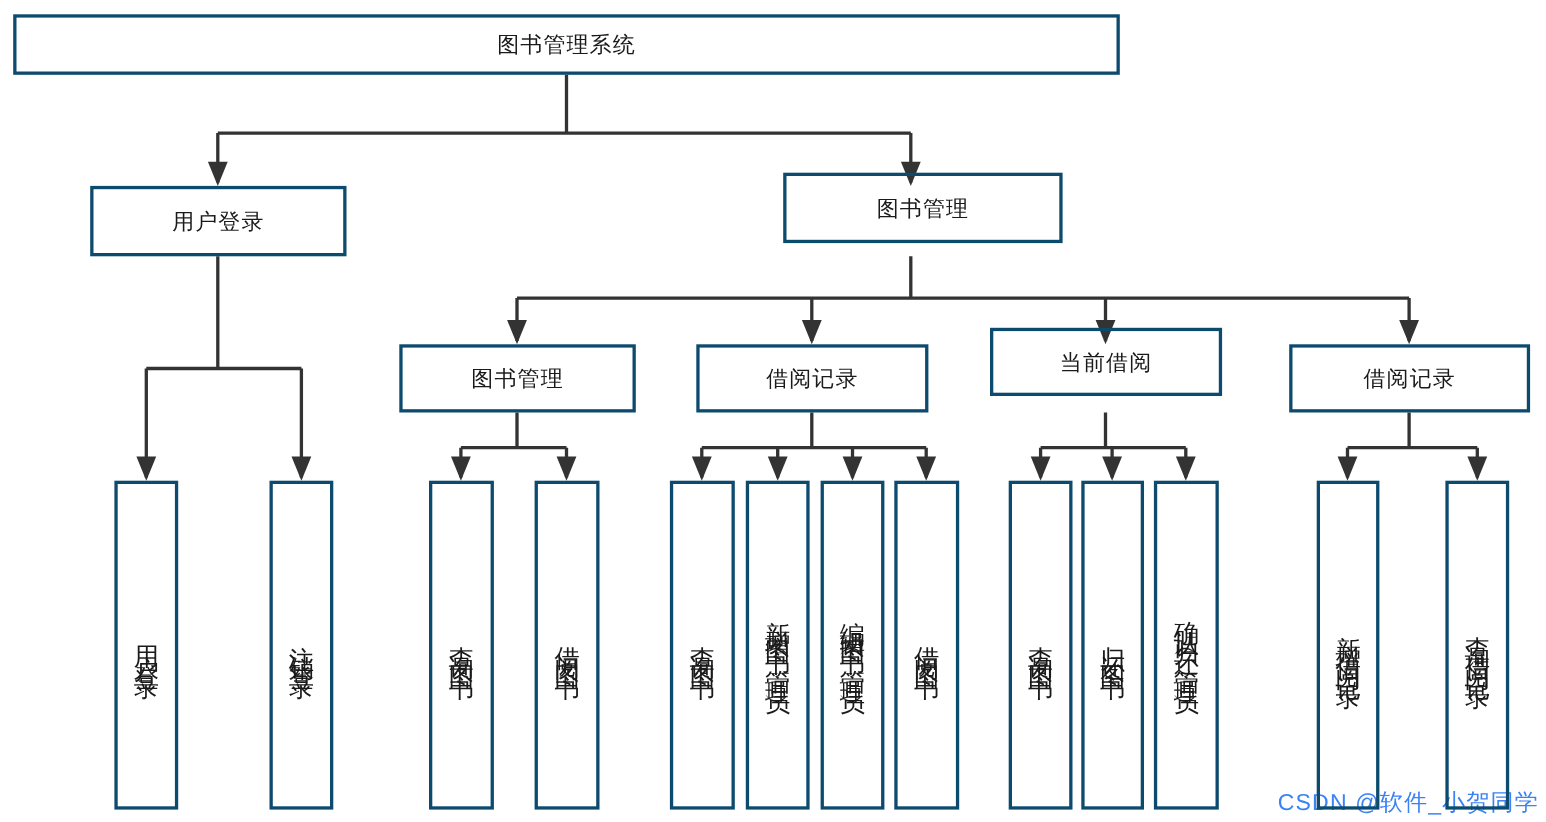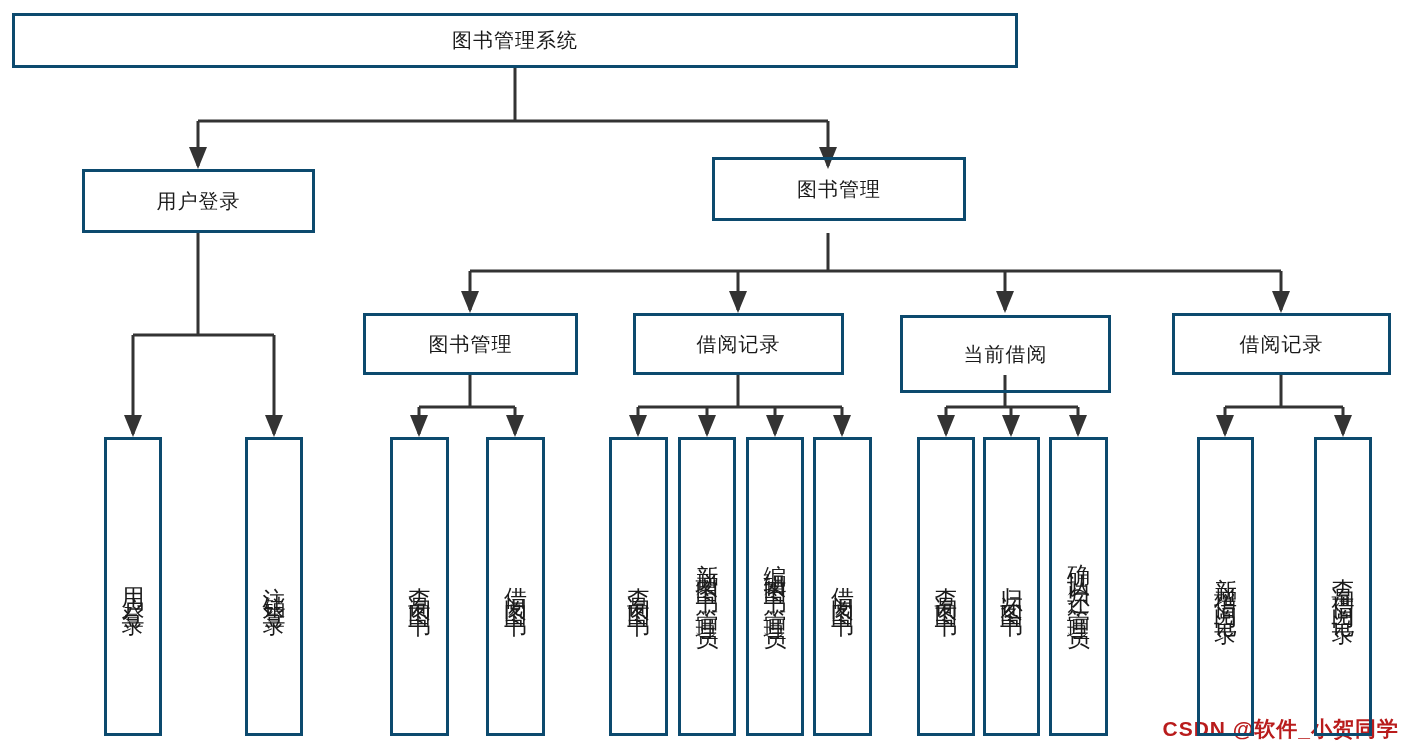--- a/index.html
+++ b/index.html
@@ -14,25 +14,24 @@
   .connectors {
     position: absolute;
     left: 0; top: 0;
     z-index: 1;
   }
   .watermark {
     position: absolute;
     top: 715px;
     right: 6px;
     z-index: 0;
-    color: #b91c1c;
+    color: #3b82f6;
     font-size: 21px;
     letter-spacing: 1px;
     white-space: nowrap;
-    font-weight: bold;
   }
   .box {
     position: absolute;
     box-sizing: border-box;
     border: 3px solid #0c4a6e;
     background: transparent;
     display: flex;
     align-items: center;
     justify-content: center;
     color: #1a1a1a;
@@ -111,21 +110,21 @@
   <div class="box h" style="left:712px;top:157px;width:254px;height:64px">
     <span>图书管理</span>
   </div>
 
   <div class="box h" style="left:363px;top:313px;width:215px;height:62px">
     <span>图书管理</span>
   </div>
   <div class="box h" style="left:633px;top:313px;width:211px;height:62px">
     <span>借阅记录</span>
   </div>
-  <div class="box h" style="left:900px;top:315px;width:211px;height:78px">
+  <div class="box h" style="left:900px;top:298px;width:211px;height:62px">
     <span>当前借阅</span>
   </div>
   <div class="box h" style="left:1172px;top:313px;width:219px;height:62px">
     <span>借阅记录</span>
   </div>
 
   <div class="box v" style="left:104px;top:437px;width:58px;height:299px">
     <span>用户登录</span>
   </div>
   <div class="box v" style="left:245px;top:437px;width:58px;height:299px">

